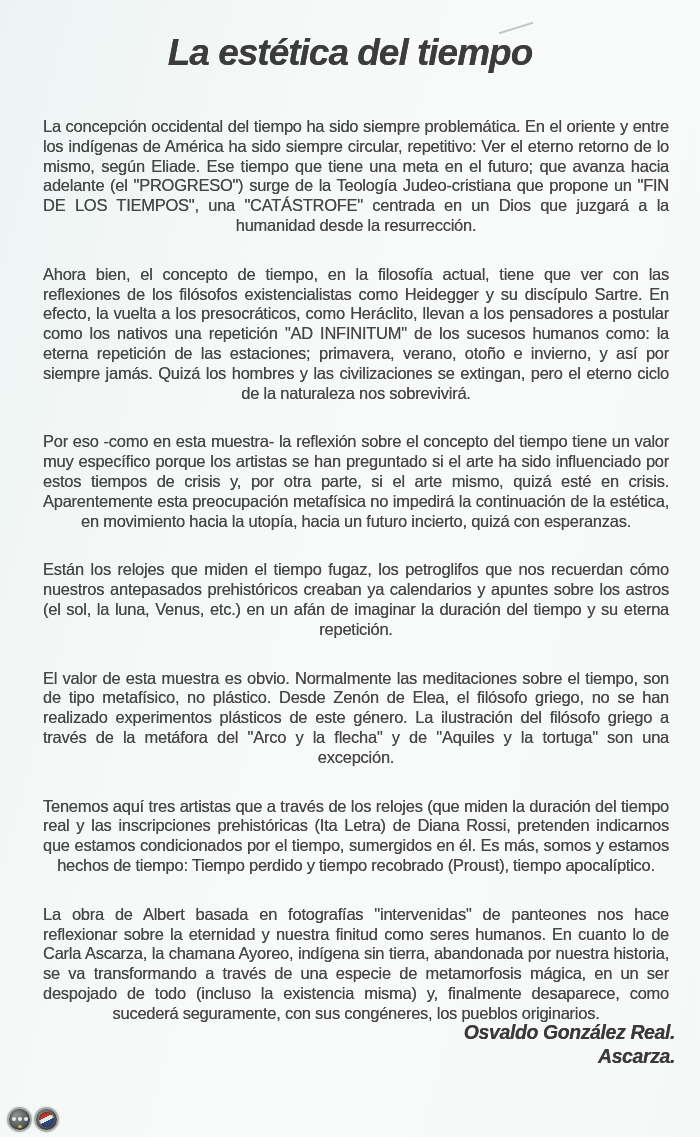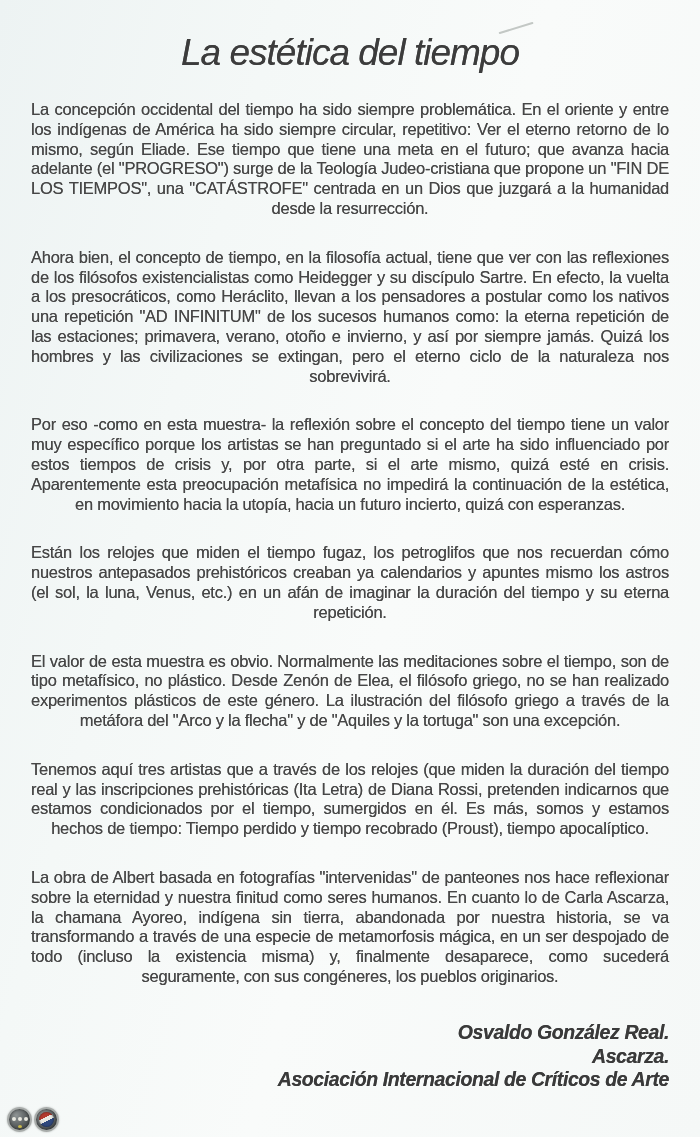--- a/index.html
+++ b/index.html
@@ -14,43 +14,43 @@
     background: linear-gradient(105deg, #edf3f3 0%, #f4f8f7 28%, #f9fbfa 55%, #f5f8f7 100%);
   }
   .page {
     position: relative;
     box-sizing: border-box;
     width: 700px;
     height: 1137px;
     padding: 24px 31px 0 31px;
   }
   .page-title {
-    margin: 8px 0 26px 0;
+    margin: 8px 0 43px 0;
     text-align: center;
     font-size: 37px;
-    font-weight: normal;
+    font-weight: bold;
     font-style: italic;
     letter-spacing: -1px;
     color: #3c3c3c;
     text-shadow: 0 0 .5px #5a5a5a;
   }
   .article-body p {
-    margin: 0 0 29px 0;
+    margin: 0 0 29px 12px;
     font-size: 16.5px;
     line-height: 1.2;
     letter-spacing: -0.25px;
     color: #464646;
     text-align: justify;
     text-align-last: center;
     text-shadow: 0 0 .4px #6a6a6a;
   }
   .signature-block {
     position: absolute;
     top: 1021px;
-    right: 31px;
+    right: 25px;
     left: 31px;
     text-align: right;
     font-size: 19.5px;
     line-height: 23.6px;
     font-weight: bold;
     font-style: italic;
     letter-spacing: -0.4px;
     color: #3a3a3a;
     text-shadow: 0 0 .5px #555;
   }
@@ -118,30 +118,29 @@
 <body>
 
 <main class="page">
 
   <h1 class="page-title">La estética del tiempo</h1>
 
   <section class="article-body">
     <p>La concepción occidental del tiempo ha sido siempre problemática. En el oriente y entre los indígenas de América ha sido siempre circular, repetitivo: Ver el eterno retorno de lo mismo, según Eliade. Ese tiempo que tiene una meta en el futuro; que avanza hacia adelante (el "PROGRESO") surge de la Teología Judeo-cristiana que propone un "FIN DE LOS TIEMPOS", una "CATÁSTROFE" centrada en un Dios que juzgará a la humanidad desde la resurrección.</p>
     <p>Ahora bien, el concepto de tiempo, en la filosofía actual, tiene que ver con las reflexiones de los filósofos existencialistas como Heidegger y su discípulo Sartre. En efecto, la vuelta a los presocráticos, como Heráclito, llevan a los pensadores a postular como los nativos una repetición "AD INFINITUM" de los sucesos humanos como: la eterna repetición de las estaciones; primavera, verano, otoño e invierno, y así por siempre jamás. Quizá los hombres y las civilizaciones se extingan, pero el eterno ciclo de la naturaleza nos sobrevivirá.</p>
     <p>Por eso -como en esta muestra- la reflexión sobre el concepto del tiempo tiene un valor muy específico porque los artistas se han preguntado si el arte ha sido influenciado por estos tiempos de crisis y, por otra parte, si el arte mismo, quizá esté en crisis. Aparentemente esta preocupación metafísica no impedirá la continuación de la estética, en movimiento hacia la utopía, hacia un futuro incierto, quizá con esperanzas.</p>
-    <p>Están los relojes que miden el tiempo fugaz, los petroglifos que nos recuerdan cómo nuestros antepasados prehistóricos creaban ya calendarios y apuntes mismo los astros (el sol, la luna, Venus, etc.) en un afán de imaginar la duración del tiempo y su eterna repetición.</p>
+    <p>Están los relojes que miden el tiempo fugaz, los petroglifos que nos recuerdan cómo nuestros antepasados prehistóricos creaban ya calendarios y apuntes sobre los astros (el sol, la luna, Venus, etc.) en un afán de imaginar la duración del tiempo y su eterna repetición.</p>
     <p>El valor de esta muestra es obvio. Normalmente las meditaciones sobre el tiempo, son de tipo metafísico, no plástico. Desde Zenón de Elea, el filósofo griego, no se han realizado experimentos plásticos de este género. La ilustración del filósofo griego a través de la metáfora del "Arco y la flecha" y de "Aquiles y la tortuga" son una excepción.</p>
     <p>Tenemos aquí tres artistas que a través de los relojes (que miden la duración del tiempo real y las inscripciones prehistóricas (Ita Letra) de Diana Rossi, pretenden indicarnos que estamos condicionados por el tiempo, sumergidos en él. Es más, somos y estamos hechos de tiempo: Tiempo perdido y tiempo recobrado (Proust), tiempo apocalíptico.</p>
     <p>La obra de Albert basada en fotografías "intervenidas" de panteones nos hace reflexionar sobre la eternidad y nuestra finitud como seres humanos. En cuanto lo de Carla Ascarza, la chamana Ayoreo, indígena sin tierra, abandonada por nuestra historia, se va transformando a través de una especie de metamorfosis mágica, en un ser despojado de todo (incluso la existencia misma) y, finalmente desaparece, como sucederá seguramente, con sus congéneres, los pueblos originarios.</p>
   </section>
 
   <footer class="signature-block">
     <div>Osvaldo González Real.</div>
     <div>Ascarza.</div>
-    <div>Asociación Internacional de Críticos de Arte</div>
   </footer>
 
   <div class="badges">
     <span class="badge badge-dots">
       <span class="dots-row">
         <i class="dot"></i>
           <i class="dot"></i>
           <i class="dot"></i>
       </span>
     </span>

